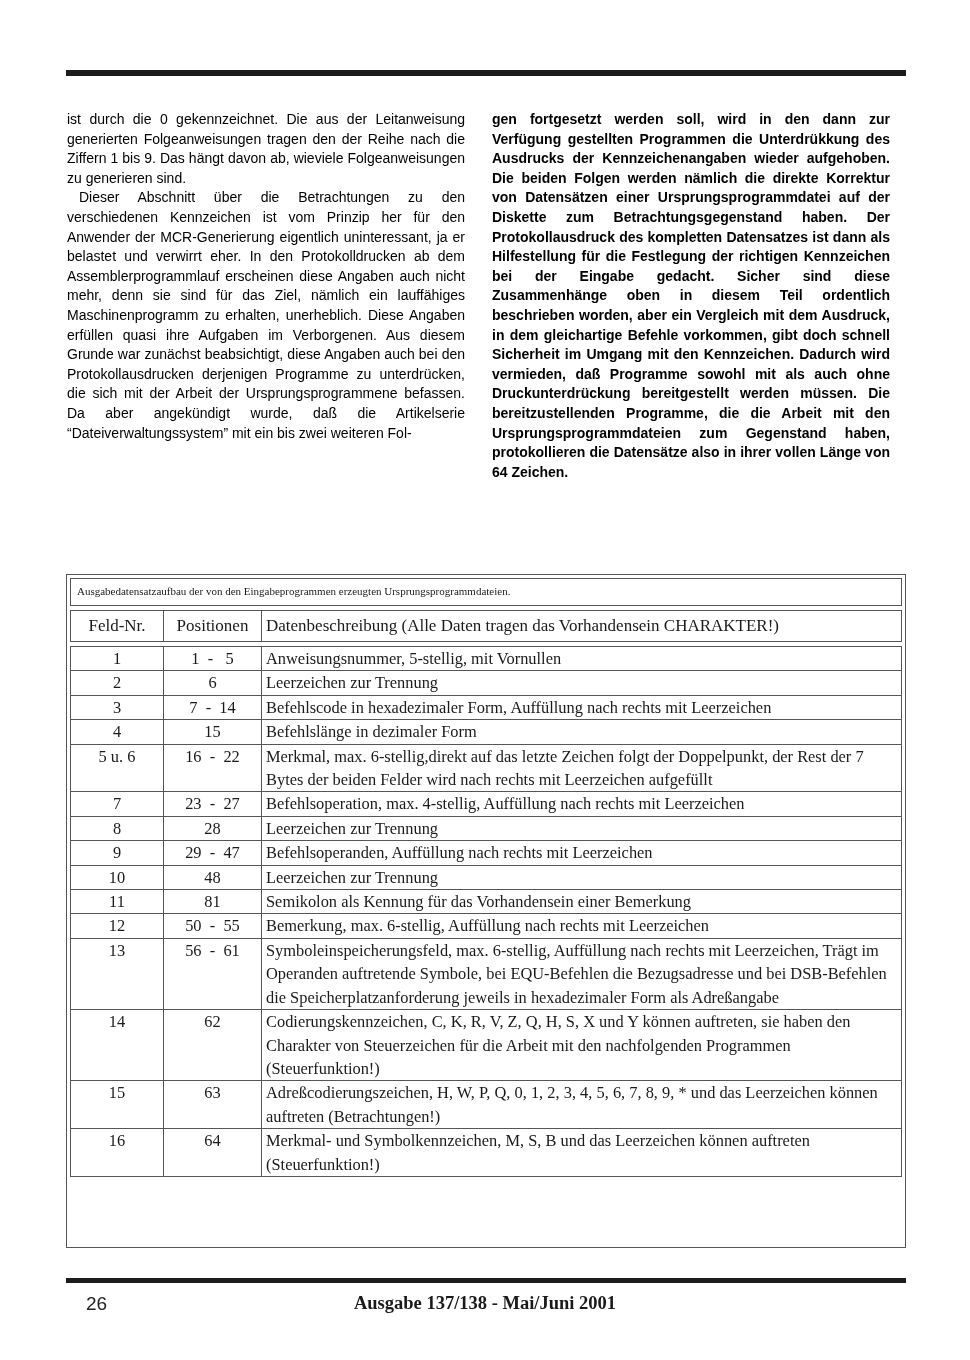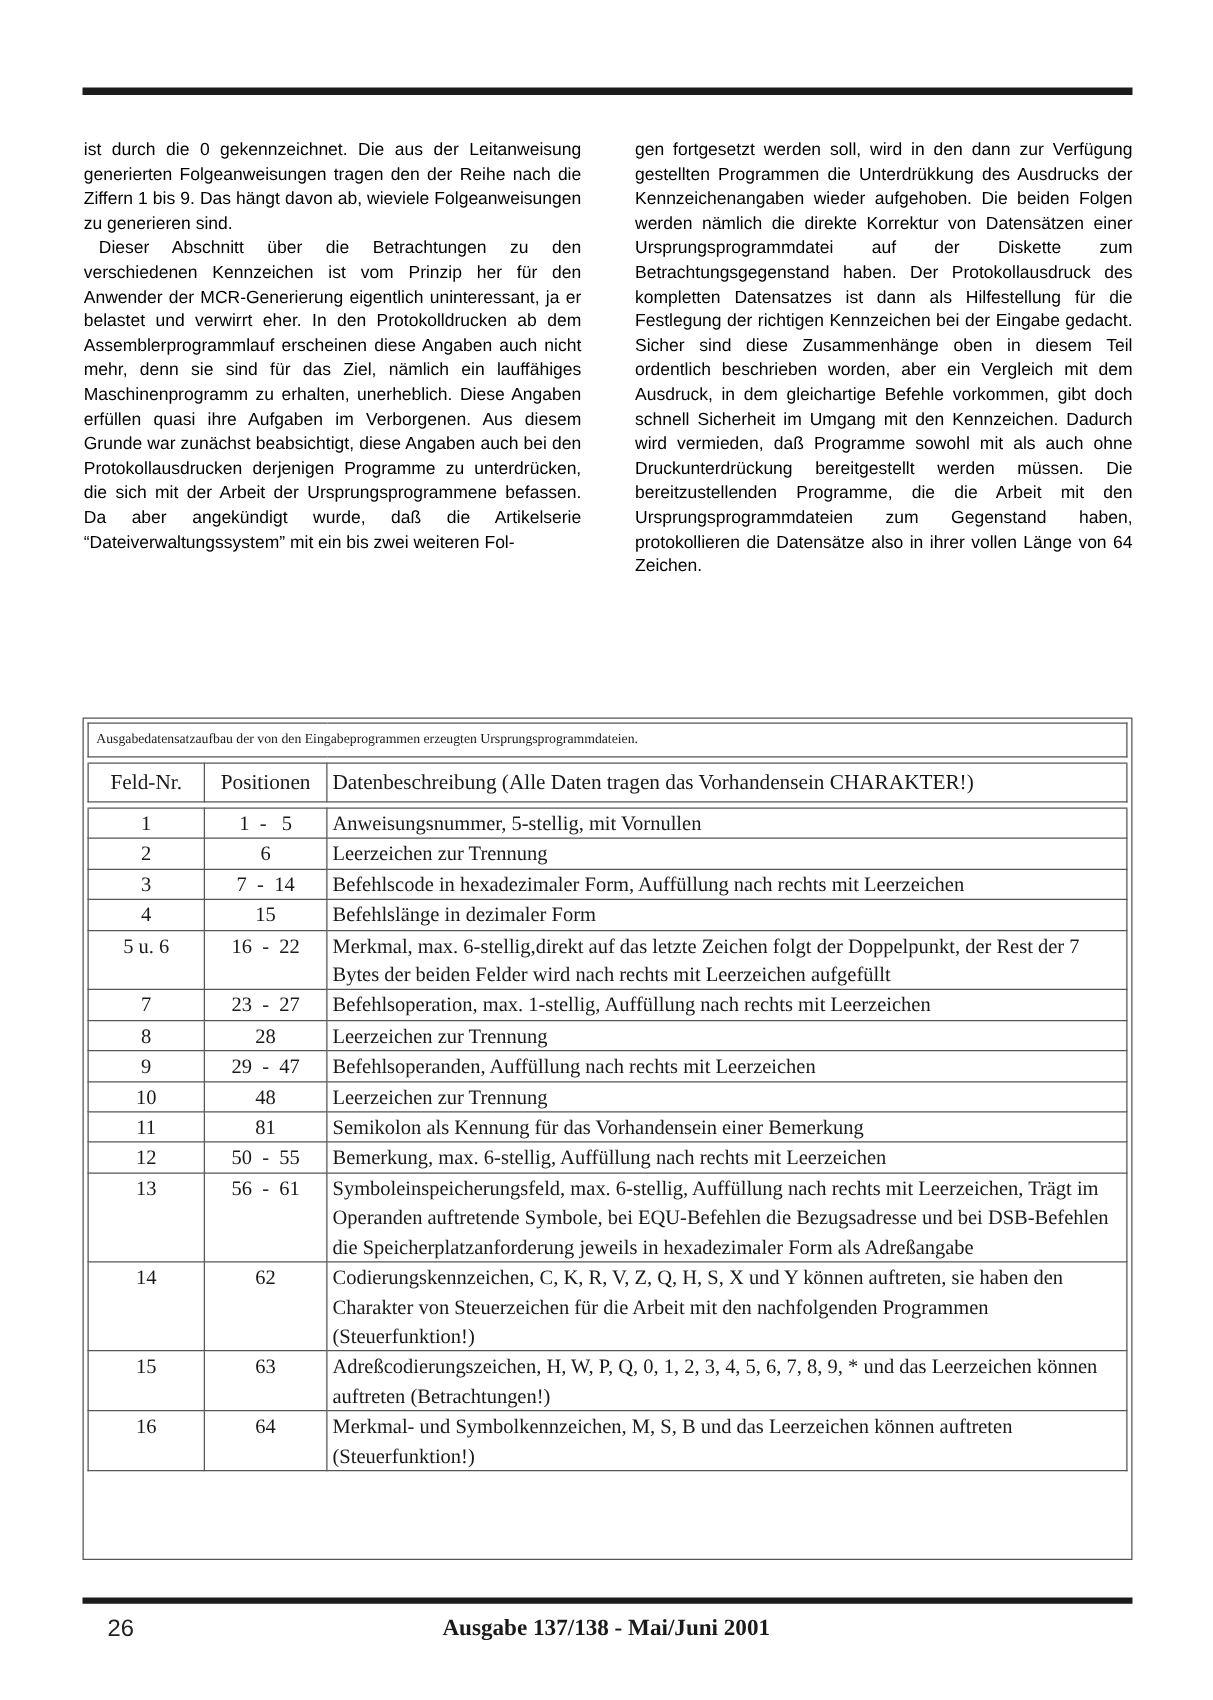--- a/index.html
+++ b/index.html
@@ -9,21 +9,21 @@
   }
   .rule-top {
     position: absolute; left: 66px; top: 70px; width: 840px; height: 6px; background: #1c1c1c;
   }
   .col {
     position: absolute; top: 86px; width: 398px;
     font-family: "Liberation Sans", sans-serif; font-size: 14px; line-height: 19.6px;
     text-align: justify; color: #000000; margin-top: 24px;
   }
   .col.left { left: 67px; }
-  .col.right { left: 508px; }
+  .col.right { left: 492px; font-weight: bold; }
   .col p { margin: 0; }
   .col p.indent { text-indent: 12px; }
   .tbl-wrap {
     position: absolute; left: 66px; top: 574px; width: 840px; height: 674px;
     border: 1px solid #555; box-sizing: border-box; padding: 3px;
   }
   table {
     border-collapse: collapse; width: 832px;
     font-family: "Liberation Serif", serif; font-size: 16.4px; line-height: 23.4px; color: #1a1a1a;
   }
@@ -101,21 +101,21 @@
           <td class="c3">Befehlslänge in dezimaler Form</td>
         </tr>
         <tr>
           <td class="c1">5 u. 6</td>
           <td class="c2">16  -  22</td>
           <td class="c3">Merkmal, max. 6-stellig,direkt auf das letzte Zeichen folgt der Doppelpunkt, der Rest der 7 Bytes der beiden Felder wird nach rechts mit Leerzeichen aufgefüllt</td>
         </tr>
         <tr>
           <td class="c1">7</td>
           <td class="c2">23  -  27</td>
-          <td class="c3">Befehlsoperation, max. 1-stellig, Auffüllung nach rechts mit Leerzeichen</td>
+          <td class="c3">Befehlsoperation, max. 4-stellig, Auffüllung nach rechts mit Leerzeichen</td>
         </tr>
         <tr>
           <td class="c1">8</td>
           <td class="c2">28</td>
           <td class="c3">Leerzeichen zur Trennung</td>
         </tr>
         <tr>
           <td class="c1">9</td>
           <td class="c2">29  -  47</td>
           <td class="c3">Befehlsoperanden, Auffüllung nach rechts mit Leerzeichen</td>

